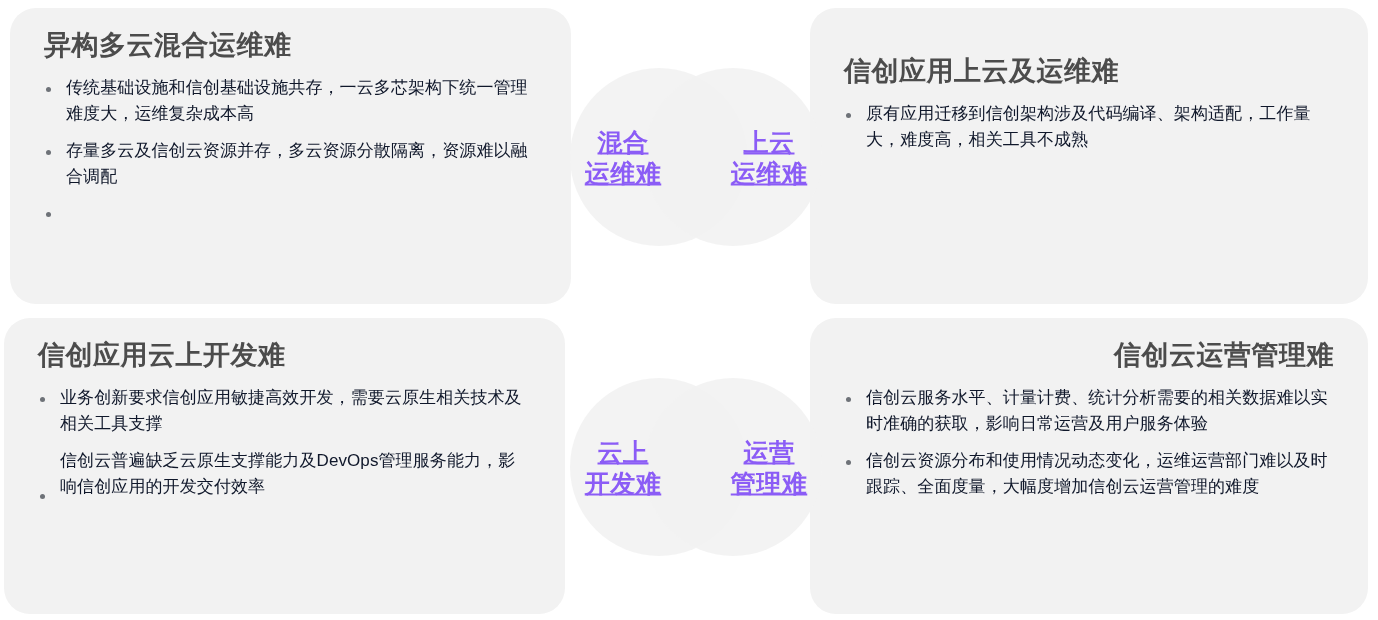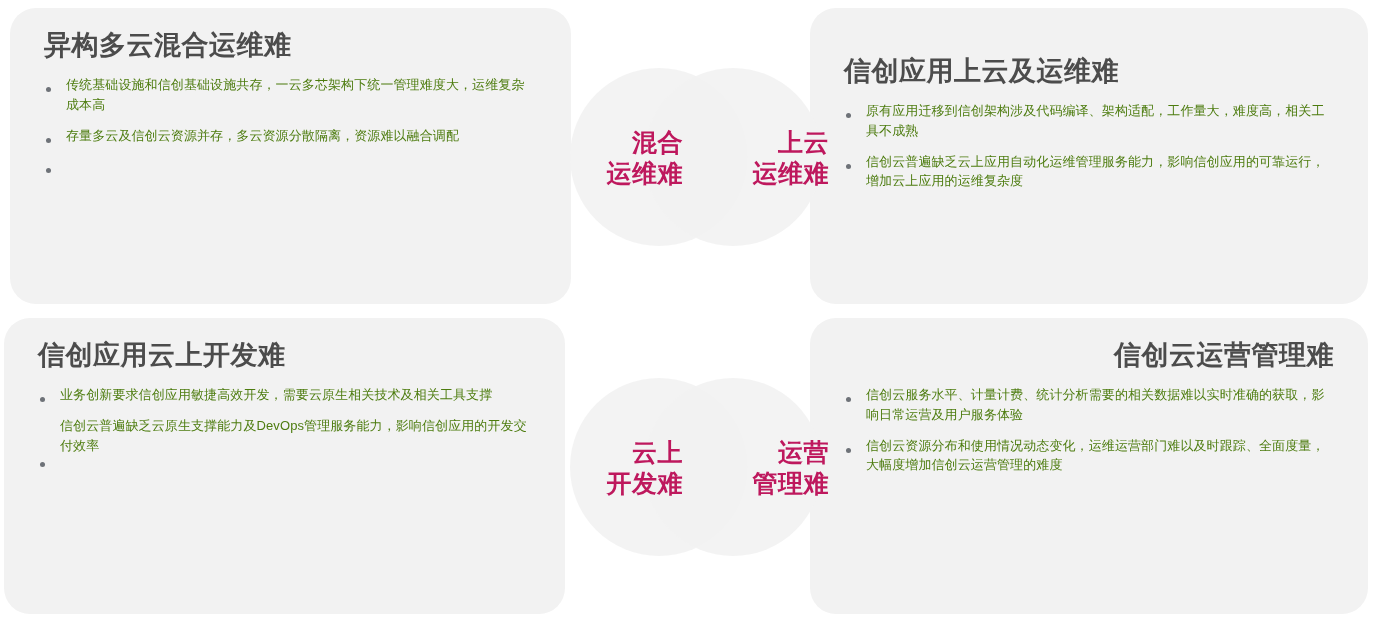--- a/index.html
+++ b/index.html
@@ -51,23 +51,23 @@
   .panel-br .panel-title { margin-bottom: 14px; text-align: right; }
 
   .bullets {
     list-style: none;
     margin: 0;
     padding: 0;
   }
   .bullet {
     position: relative;
     padding-left: 22px;
-    font-size: 13px;
+    font-size: 17px;
     line-height: 1.52;
-    color: #4d7c0f;
+    color: #0f172a;
     margin-bottom: 11px;
     letter-spacing: 0.1px;
   }
   .bullet:last-child { margin-bottom: 0; }
   .bullet .dot {
     position: absolute;
     left: 2px;
     top: 12px;
     width: 5px;
     height: 5px;
@@ -96,27 +96,28 @@
     opacity: 0.92;
   }
   .circle-left  { left: 0;   }
   .circle-right { left: 74px; }
 
   .venn-label {
     position: absolute;
     top: 50%;
     transform: translateY(-50%);
     width: 120px;
-    text-align: right;
+    text-align: center;
     font-size: 25px;
     font-weight: bold;
-    color: #be185d;
+    color: #8b5cf6;
     line-height: 1.22;
     letter-spacing: 0.5px;
     white-space: pre-line;
+    text-decoration: underline;
   }
   .venn-label-left  { left: -7px; }
   .venn-label-right { left: 139px; }
 </style>
 </head>
 <body>
 
 <div id="stage">
 
   <div class="panel panel-tl">
@@ -135,24 +136,20 @@
       </li>
     </ul>
   </div>
 
   <div class="panel panel-tr">
     <h2 class="panel-title">信创应用上云及运维难</h2>
     <ul class="bullets">
       <li class="bullet">
         <span class="dot"></span>
         <span>原有应用迁移到信创架构涉及代码编译、架构适配，工作量大，难度高，相关工具不成熟</span>
-      </li>
-      <li class="bullet">
-        <span class="dot"></span>
-        <span>信创云普遍缺乏云上应用自动化运维管理服务能力，影响信创应用的可靠运行，增加云上应用的运维复杂度</span>
       </li>
     </ul>
   </div>
 
   <div class="panel panel-bl">
     <h2 class="panel-title">信创应用云上开发难</h2>
     <ul class="bullets">
       <li class="bullet">
         <span class="dot"></span>
         <span>业务创新要求信创应用敏捷高效开发，需要云原生相关技术及相关工具支撑</span>

